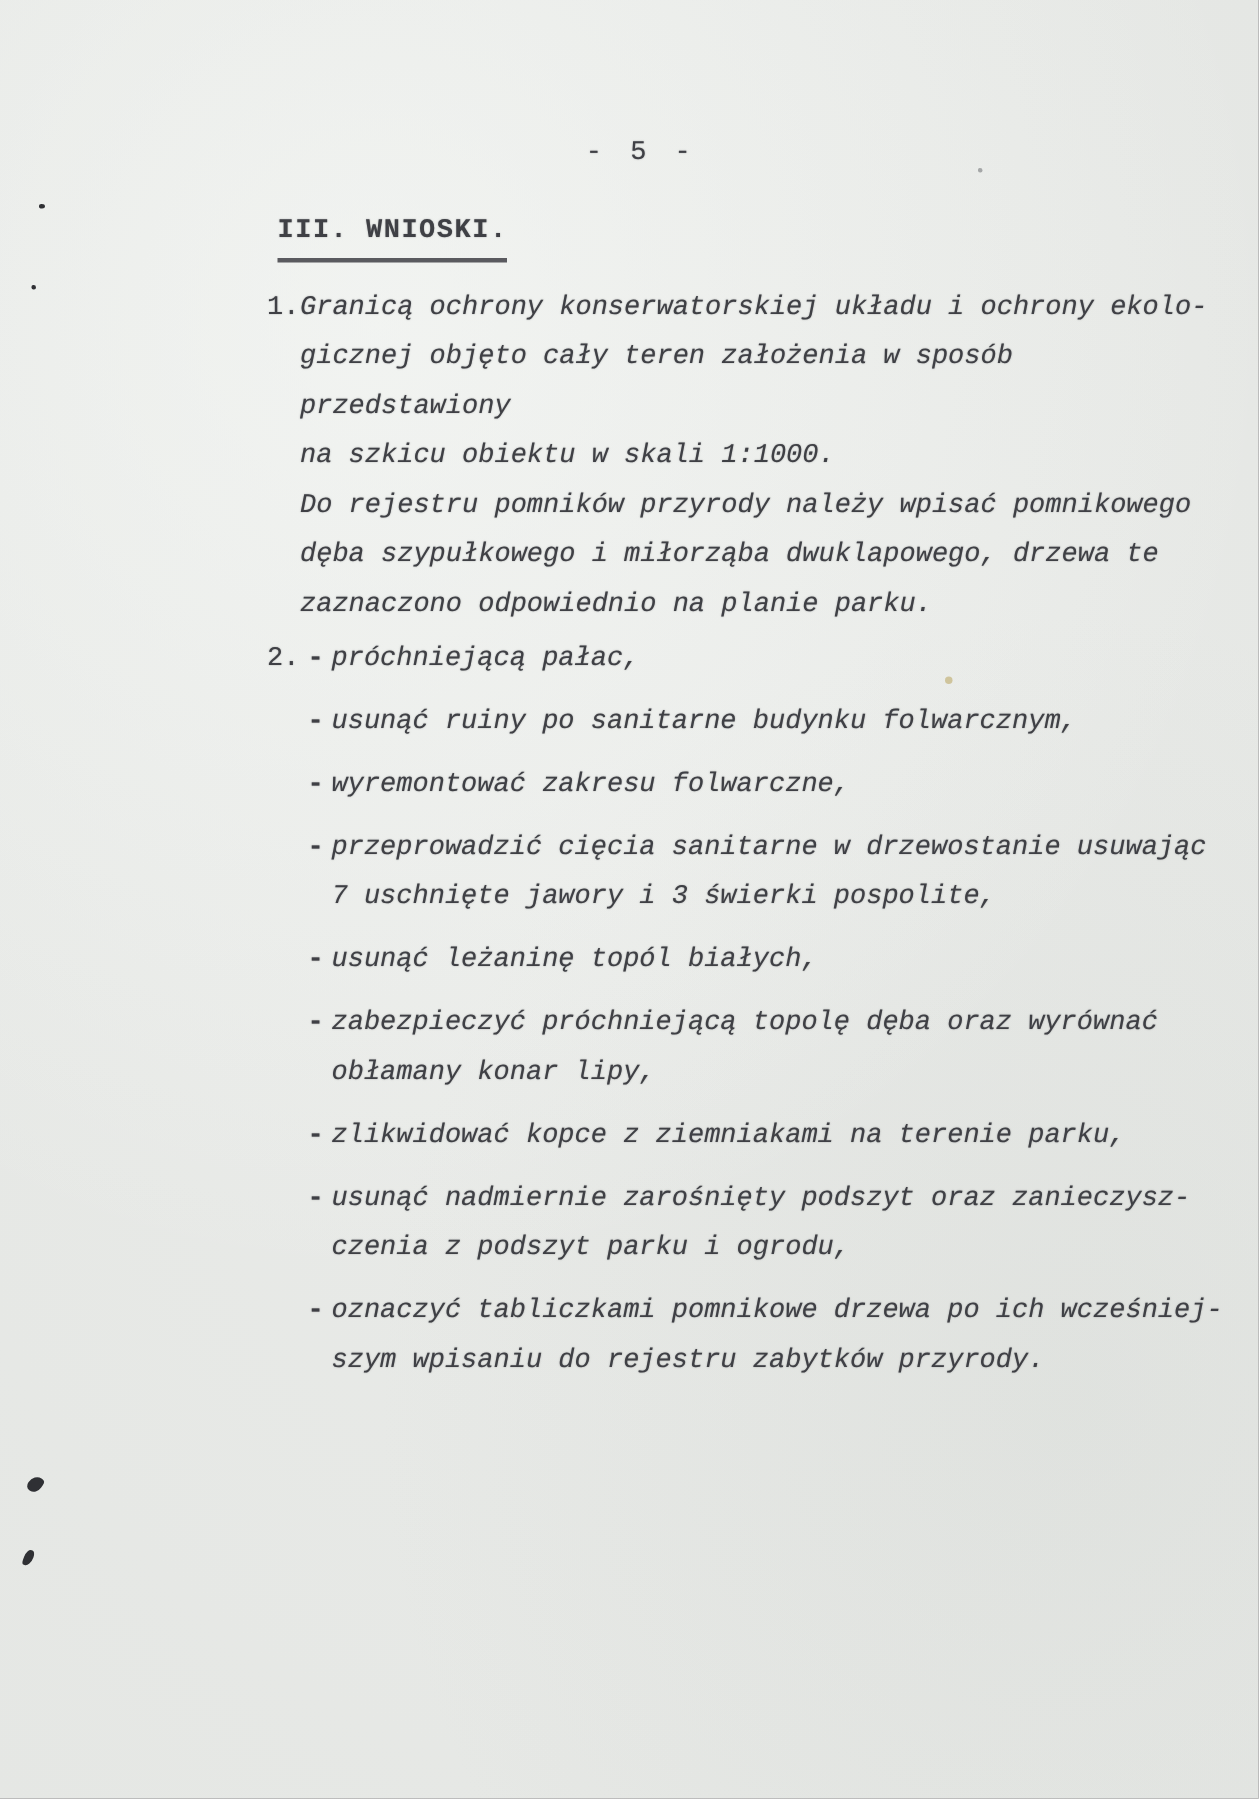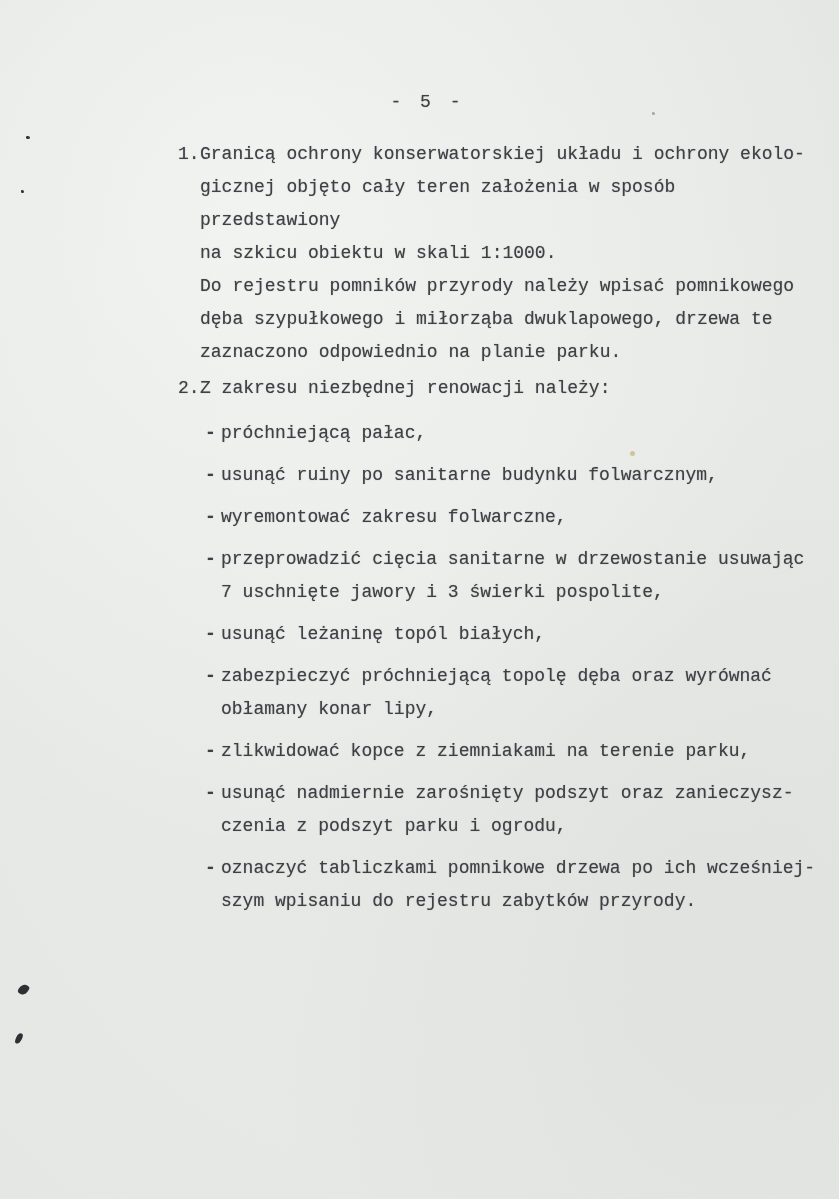--- a/index.html
+++ b/index.html
@@ -20,21 +20,21 @@
       radial-gradient(120% 90% at 30% 18%, rgba(250,252,250,0.55), rgba(250,252,250,0) 60%),
       radial-gradient(100% 80% at 85% 78%, rgba(198,203,198,0.22), rgba(198,203,198,0) 55%),
       radial-gradient(140% 120% at 50% 50%, rgba(255,255,255,0.12), rgba(205,209,205,0.16) 95%),
       #e6e8e5;
     font-family: "Liberation Mono", "DejaVu Sans Mono", monospace;
     font-size: 18px;
     line-height: 33px;
     color: #3f4045;
     text-shadow: 0 0 1px rgba(63,64,69,0.5);
   }
-  .pre { white-space: pre-line; }
+  .pre { white-space: pre-line; font-style: italic; }
 
   .page-number {
     text-align: center;
     margin-left: 16px;
     margin-bottom: 19px;
     letter-spacing: 4px;
   }
 
   .heading {
     font-size: 18px;
@@ -89,35 +89,35 @@
   .mark-f { left: 652px; top: 112px; width: 3px; height: 3px;
             background: rgba(63,64,69,0.4); }
 </style>
 </head>
 <body>
 
 <div class="paper">
 
   <div class="page-number">- 5 -</div>
 
+  <h1 class="heading">III. WNIOSKI.</h1>
 
   <section class="item">
     <span class="item-number">1.</span>
     <div class="item-body pre">Granicą ochrony konserwatorskiej układu i ochrony ekolo-
 gicznej objęto cały teren założenia w sposób przedstawiony
 na szkicu obiektu w skali 1:1000.
 Do rejestru pomników przyrody należy wpisać pomnikowego
 dęba szypułkowego i miłorząba dwuklapowego, drzewa te
 zaznaczono odpowiednio na planie parku.</div>
   </section>
 
   <section class="item">
     <span class="item-number">2.</span>
     <div class="item-body">
-      <div class="intro pre">Z zakresu niezbędnej renowacji należy:</div>
 
       <div class="bullets">
         <div class="bullet">
           <span class="bullet-dash">-</span>
           <div class="bullet-text pre">próchniejącą pałac,</div>
         </div>
         <div class="bullet">
           <span class="bullet-dash">-</span>
           <div class="bullet-text pre">usunąć ruiny po sanitarne budynku folwarcznym,</div>
         </div>

